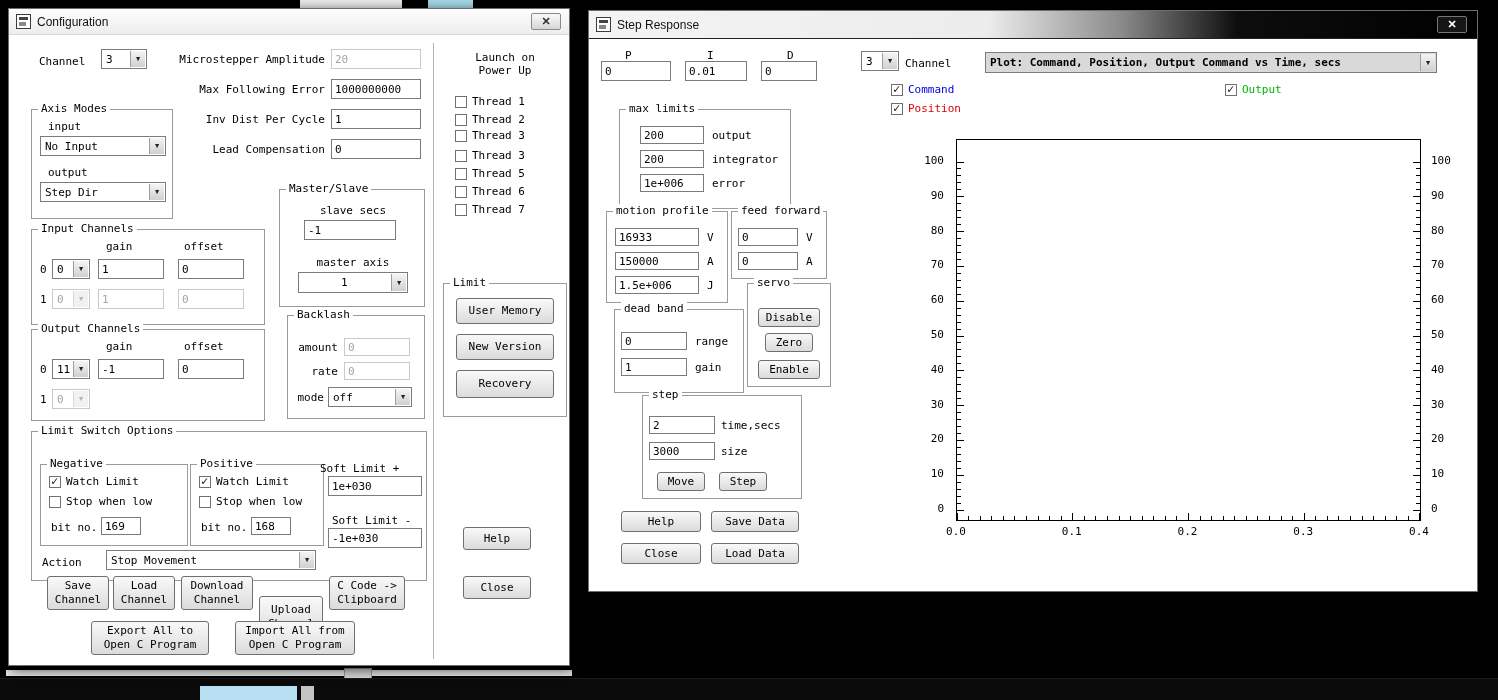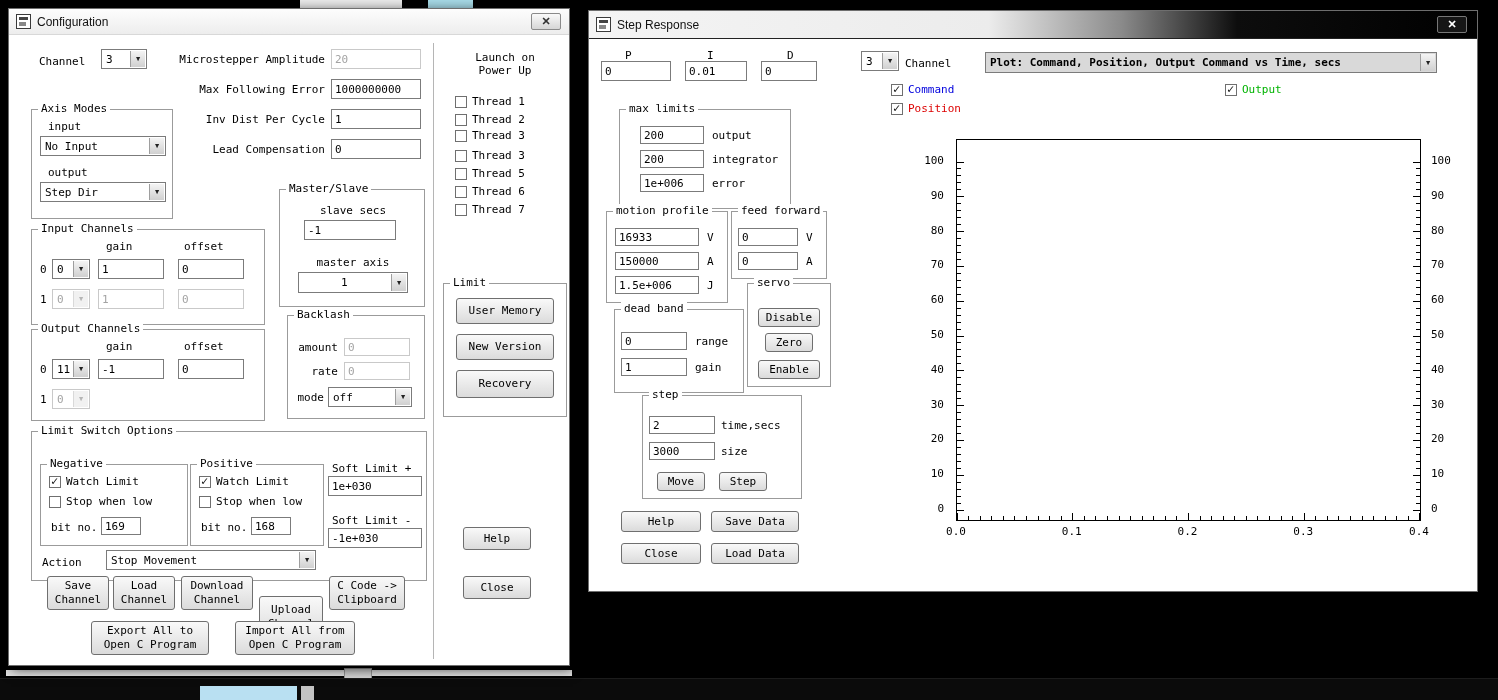--- a/index.html
+++ b/index.html
@@ -182,21 +182,21 @@
         <span class="cbbox"></span>
         <span class="cblabel">Watch Limit</span>
       </span>
       <span class="cb" style="left:8px;top:30px">
         <span class="cbbox"></span>
         <span class="cblabel">Stop when low</span>
       </span>
       <span class="t" style="left:10px;top:56px">bit no.</span>
       <input class="field" style="left: 60px; top: 52px; width: 40px; height: 18px;" value="168">
     </div>
-    <span class="t" style="left:300px;top:30px">Soft Limit +</span>
+    <span class="t" style="left:288px;top:30px">Soft Limit +</span>
     <input class="field" style="left: 296px; top: 44px; width: 94px; height: 20px;" value="1e+030">
     <span class="t" style="left:300px;top:82px">Soft Limit -</span>
     <input class="field" style="left: 296px; top: 96px; width: 94px; height: 20px;" value="-1e+030">
     <span class="t" style="left:10px;top:124px">Action</span>
     <div class="combo" style="left:74px;top:118px;width:210px;height:20px">
       <span class="cval">Stop Movement</span>
       <span class="carrow">▼</span>
     </div>
   </div>
 

